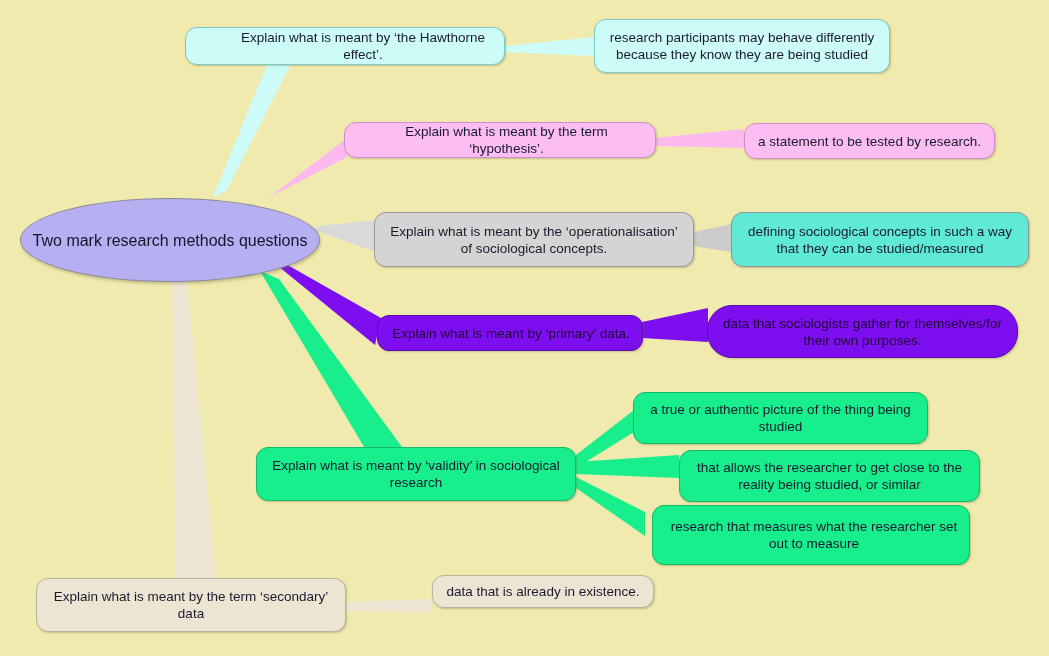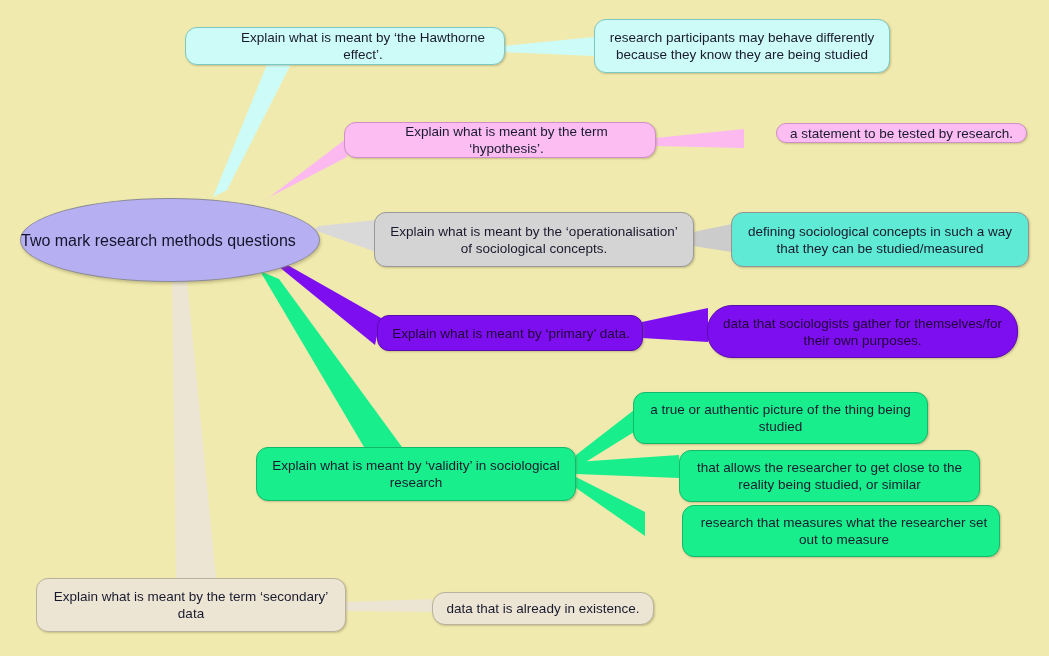--- a/index.html
+++ b/index.html
@@ -34,20 +34,21 @@
     font-size:13.5px;
     line-height:17px;
     padding:4px 10px;
     box-shadow:1px 1px 2px rgba(120,110,60,.35);
   }
   .node span{display:block;}
   .center-node{
     position:absolute;
     display:flex;
     align-items:center;
+    justify-content:center;
     text-align:center;
     border-radius:50%;
     border:1px solid #8a8a9a;
     background:#b6b0f2;
     color:#14142b;
     font-size:16px;
     line-height:21px;
     box-shadow:1px 2px 3px rgba(120,110,60,.35);
   }
   .cyan{background:#cdfcf8;border-color:#7cc8c2;}
@@ -102,21 +103,21 @@
   </div>
 
   <div class="node cyan" style="left:594px;top:19px;width:296px;height:54px;">
     <span>research participants may behave differently because they know they are being studied</span>
   </div>
 
   <div class="node pink" style="left:344px;top:122px;width:312px;height:36px;padding-left:23px;">
     <span>Explain what is meant by the term ‘hypothesis’.</span>
   </div>
 
-  <div class="node pink-dark" style="left:776px;top:123px;width:251px;height:20px;">
+  <div class="node pink-dark" style="left:744px;top:123px;width:251px;height:36px;">
     <span>a statement to be tested by research.</span>
   </div>
 
   <div class="node grey" style="left:374px;top:212px;width:320px;height:55px;">
     <span>Explain what is meant by the ‘operationalisation’ of sociological concepts.</span>
   </div>
 
   <div class="node grey-dark" style="left:731px;top:212px;width:298px;height:55px;">
     <span>defining sociological concepts in such a way that they can be studied/measured</span>
   </div>
@@ -134,25 +135,25 @@
   </div>
 
   <div class="node green" style="left:633px;top:392px;width:295px;height:52px;">
     <span>a true or authentic picture of the thing being studied</span>
   </div>
 
   <div class="node green" style="left:679px;top:450px;width:301px;height:52px;">
     <span>that allows the researcher to get close to the reality being studied, or similar</span>
   </div>
 
-  <div class="node green" style="left:682px;top:505px;width:318px;height:52px;padding-left:16px;">
+  <div class="node green" style="left:652px;top:505px;width:318px;height:60px;padding-left:16px;">
     <span>research that measures what the researcher set out to measure</span>
   </div>
 
   <div class="node beige" style="left:36px;top:578px;width:310px;height:54px;">
     <span>Explain what is meant by the term ‘secondary’ data</span>
   </div>
 
-  <div class="node beige" style="left:432px;top:592px;width:222px;height:33px;border-radius:13px;">
+  <div class="node beige" style="left:432px;top:575px;width:222px;height:33px;">
     <span>data that is already in existence.</span>
   </div>
 
 </div>
 
 </body></html>

